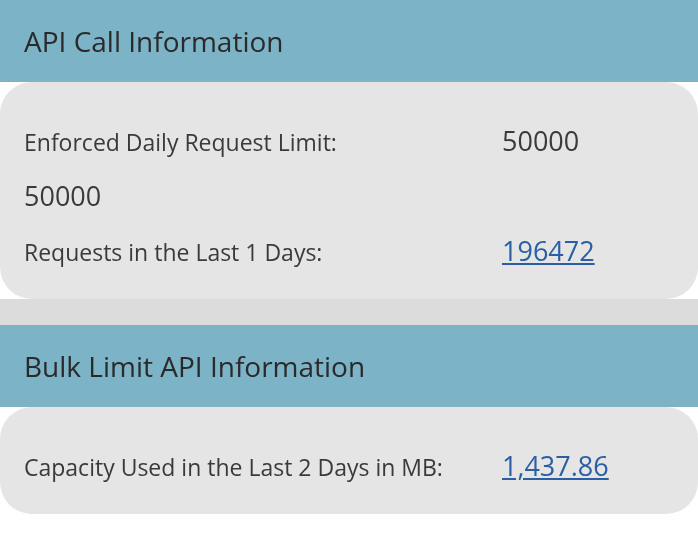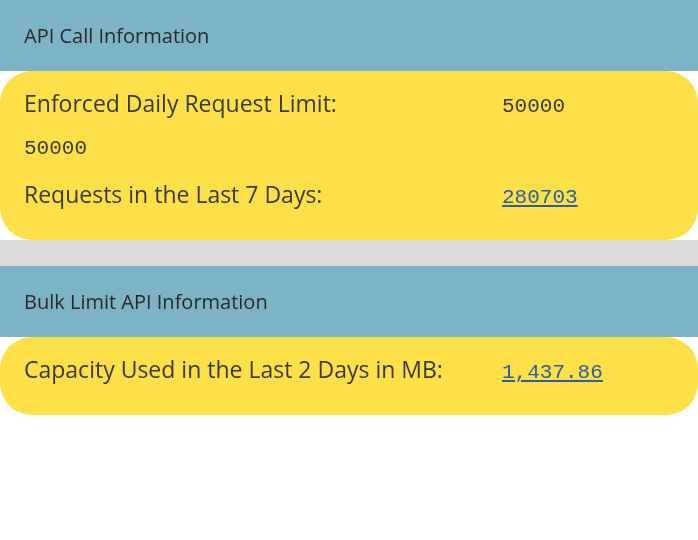--- a/index.html
+++ b/index.html
@@ -9,46 +9,45 @@
     }
     body {
       font-family: -apple-system, BlinkMacSystemFont, "Segoe UI", "Open Sans", sans-serif;
       background: #ffffff;
       width: 698px;
       height: 540px;
     }
     .section-header {
       background: #7cb3c6;
       padding: 22px 24px;
-      font-size: 20px;
+      font-size: 28px;
       color: #2a2a2a;
       font-weight: 400;
     }
     .section-body {
-      background: #fde047;
-      padding: 16px 24px 30px 24px;
+      background: #e5e5e5;
+      padding: 40px 24px 30px 24px;
       border-radius: 32px;
     }
     .row {
       display: flex;
       align-items: baseline;
       margin-bottom: 18px;
     }
     .row:last-child {
       margin-bottom: 0;
     }
     .label {
       flex: 0 0 478px;
       font-size: 23px;
       color: #3a3a3a;
     }
     .value {
-      font-size: 21px;
+      font-size: 27px;
       color: #3a3a3a;
-      font-family: Liberation Mono, monospace;
     }
     .value.link {
       color: #2b5ea3;
       text-decoration: underline;
       cursor: pointer;
     }
     .divider {
       height: 26px;
       background: #dcdcdc;
     }
@@ -60,22 +59,22 @@
   <div class="section-header">API Call Information</div>
   <div class="section-body">
     <div class="row">
       <div class="label">Enforced Daily Request Limit:</div>
       <div class="value">50000</div>
     </div>
     <div class="row">
       <div class="value">50000</div>
     </div>
     <div class="row">
-      <div class="label">Requests in the Last 7 Days:</div>
-      <div class="value link">280703</div>
+      <div class="label">Requests in the Last 1 Days:</div>
+      <div class="value link">196472</div>
     </div>
   </div>
 </div>
 
 <div class="divider"></div>
 
 <div>
   <div class="section-header">Bulk Limit API Information</div>
   <div class="section-body">
     <div class="row">

